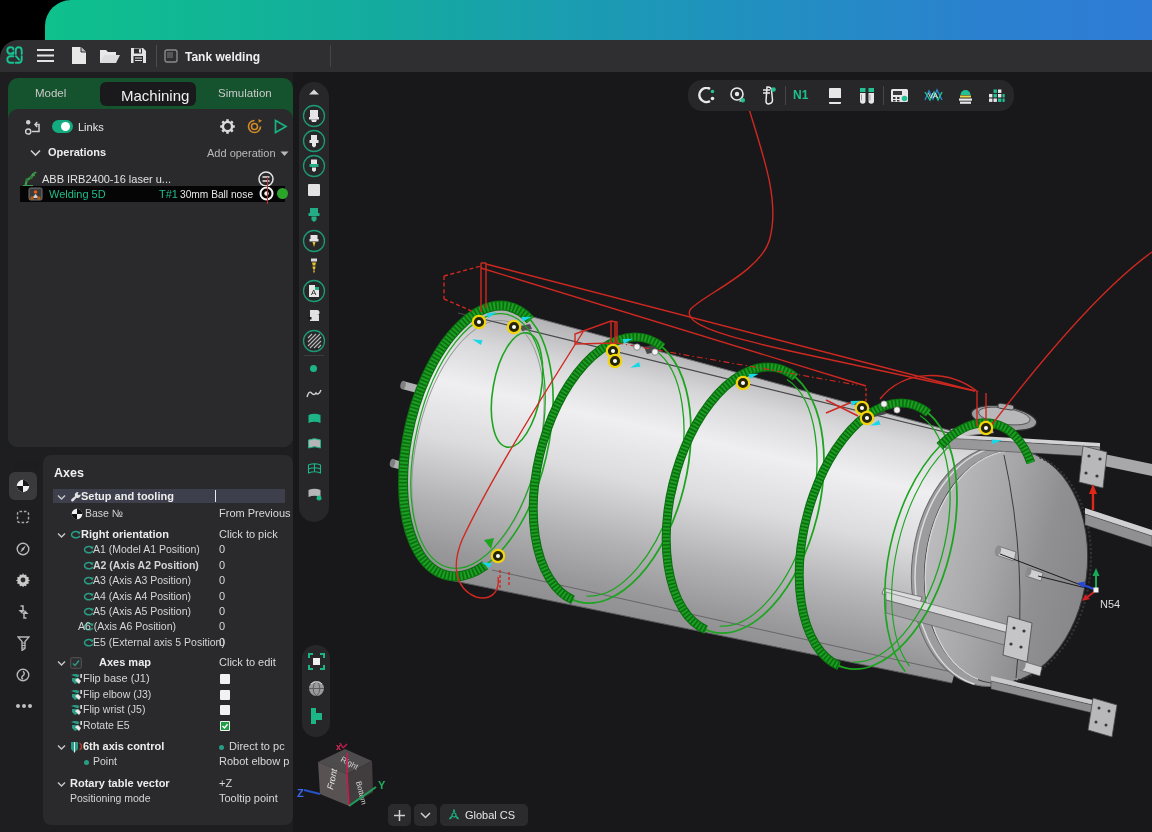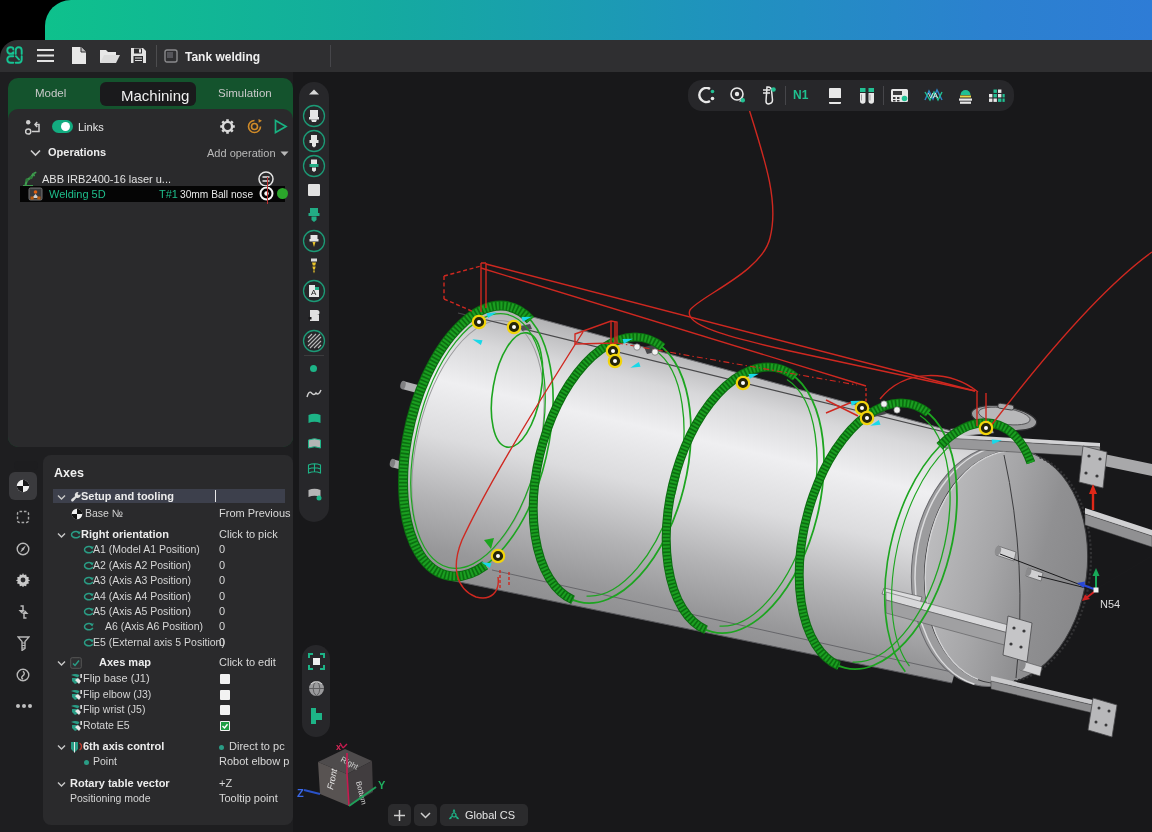--- a/index.html
+++ b/index.html
@@ -353,21 +353,21 @@
  <svg class="abs" style="left:40px;top:90px" width="11" height="10" viewBox="0 0 11 10">
         <path d="M9.5 3 A4.3 3.2 0 1 0 9.8 5.8" stroke="#2a9c85" stroke-width="1.5" fill="none"></path>
         <path d="M10.8 1.2 L9.3 4.4 7 2.4z" fill="#2a9c85"></path>
       </svg>
  <div class="abs" style="left:50px;top:88px;font-size:10.5px;font-weight:normal;color:#d4d4d4;white-space:nowrap">A1 (Model A1 Position)</div>
  <div class="abs" style="left:176px;top:88px;font-size:11px;color:#d8d8d8;white-space:nowrap">0</div>
  <svg class="abs" style="left:40px;top:106px" width="11" height="10" viewBox="0 0 11 10">
         <path d="M9.5 3 A4.3 3.2 0 1 0 9.8 5.8" stroke="#2a9c85" stroke-width="1.5" fill="none"></path>
         <path d="M10.8 1.2 L9.3 4.4 7 2.4z" fill="#2a9c85"></path>
       </svg>
- <div class="abs" style="left:50px;top:104px;font-size:10.5px;font-weight:normal;color:#d4d4d4;white-space:nowrap">A2 (Axis A2 Position)</div>
+ <div class="abs" style="left:50px;top:104px;font-size:10.5px;font-weight:bold;color:#d4d4d4;white-space:nowrap">A2 (Axis A2 Position)</div>
  <div class="abs" style="left:176px;top:104px;font-size:11px;color:#d8d8d8;white-space:nowrap">0</div>
  <svg class="abs" style="left:40px;top:121px" width="11" height="10" viewBox="0 0 11 10">
         <path d="M9.5 3 A4.3 3.2 0 1 0 9.8 5.8" stroke="#2a9c85" stroke-width="1.5" fill="none"></path>
         <path d="M10.8 1.2 L9.3 4.4 7 2.4z" fill="#2a9c85"></path>
       </svg>
  <div class="abs" style="left:50px;top:119px;font-size:10.5px;font-weight:normal;color:#d4d4d4;white-space:nowrap">A3 (Axis A3 Position)</div>
  <div class="abs" style="left:176px;top:119px;font-size:11px;color:#d8d8d8;white-space:nowrap">0</div>
  <svg class="abs" style="left:40px;top:137px" width="11" height="10" viewBox="0 0 11 10">
         <path d="M9.5 3 A4.3 3.2 0 1 0 9.8 5.8" stroke="#2a9c85" stroke-width="1.5" fill="none"></path>
         <path d="M10.8 1.2 L9.3 4.4 7 2.4z" fill="#2a9c85"></path>
@@ -377,21 +377,21 @@
  <svg class="abs" style="left:40px;top:152px" width="11" height="10" viewBox="0 0 11 10">
         <path d="M9.5 3 A4.3 3.2 0 1 0 9.8 5.8" stroke="#2a9c85" stroke-width="1.5" fill="none"></path>
         <path d="M10.8 1.2 L9.3 4.4 7 2.4z" fill="#2a9c85"></path>
       </svg>
  <div class="abs" style="left:50px;top:150px;font-size:10.5px;font-weight:normal;color:#d4d4d4;white-space:nowrap">A5 (Axis A5 Position)</div>
  <div class="abs" style="left:176px;top:150px;font-size:11px;color:#d8d8d8;white-space:nowrap">0</div>
  <svg class="abs" style="left:40px;top:167px" width="11" height="10" viewBox="0 0 11 10">
         <path d="M9.5 3 A4.3 3.2 0 1 0 9.8 5.8" stroke="#2a9c85" stroke-width="1.5" fill="none"></path>
         <path d="M10.8 1.2 L9.3 4.4 7 2.4z" fill="#2a9c85"></path>
       </svg>
- <div class="abs" style="left:62px;top:165px;font-size:10.5px;font-weight:normal;color:#d4d4d4;white-space:nowrap">A6 (Axis A6 Position)</div>
+ <div class="abs" style="left:35px;top:165px;font-size:10.5px;font-weight:normal;color:#d4d4d4;white-space:nowrap">A6 (Axis A6 Position)</div>
  <div class="abs" style="left:176px;top:165px;font-size:11px;color:#d8d8d8;white-space:nowrap">0</div>
  <svg class="abs" style="left:40px;top:183px" width="11" height="10" viewBox="0 0 11 10">
         <path d="M9.5 3 A4.3 3.2 0 1 0 9.8 5.8" stroke="#2a9c85" stroke-width="1.5" fill="none"></path>
         <path d="M10.8 1.2 L9.3 4.4 7 2.4z" fill="#2a9c85"></path>
       </svg>
  <div class="abs" style="left:50px;top:181px;font-size:10.5px;font-weight:normal;color:#d4d4d4;white-space:nowrap">E5 (External axis 5 Position)</div>
  <div class="abs" style="left:176px;top:181px;font-size:11px;color:#d8d8d8;white-space:nowrap">0</div>
  <svg class="abs" style="left:14px;top:205px" width="9" height="7" viewBox="0 0 9 7">
         <path d="M1 1.5 l3.5 3.5L8 1.5" stroke="#c8c8c8" stroke-width="1.4" fill="none"></path>
       </svg>

